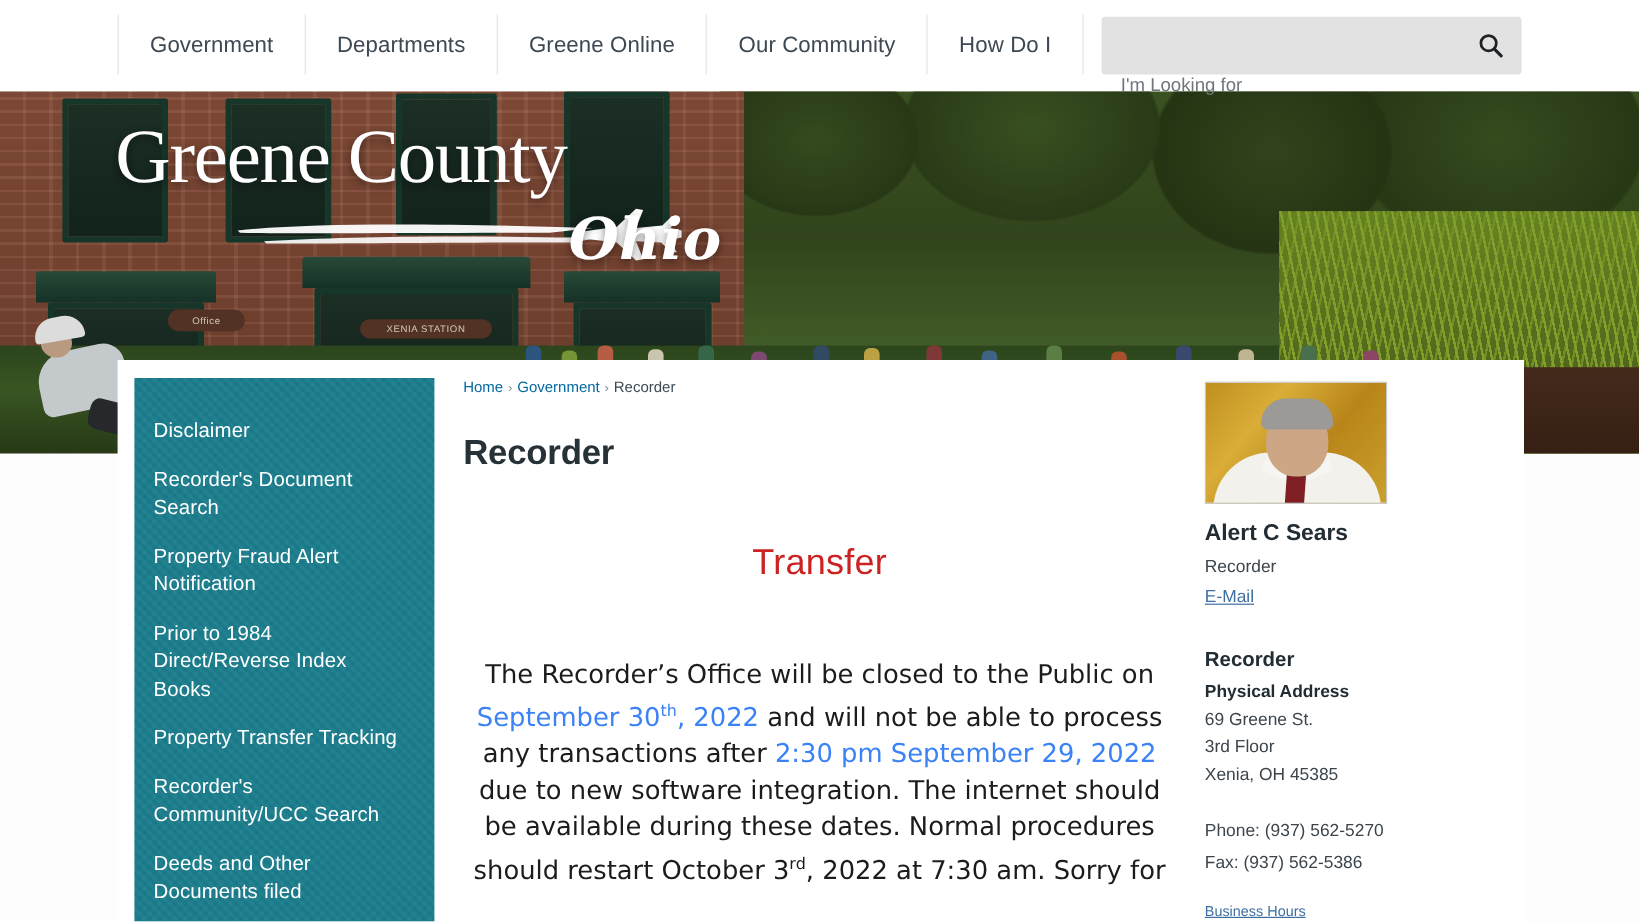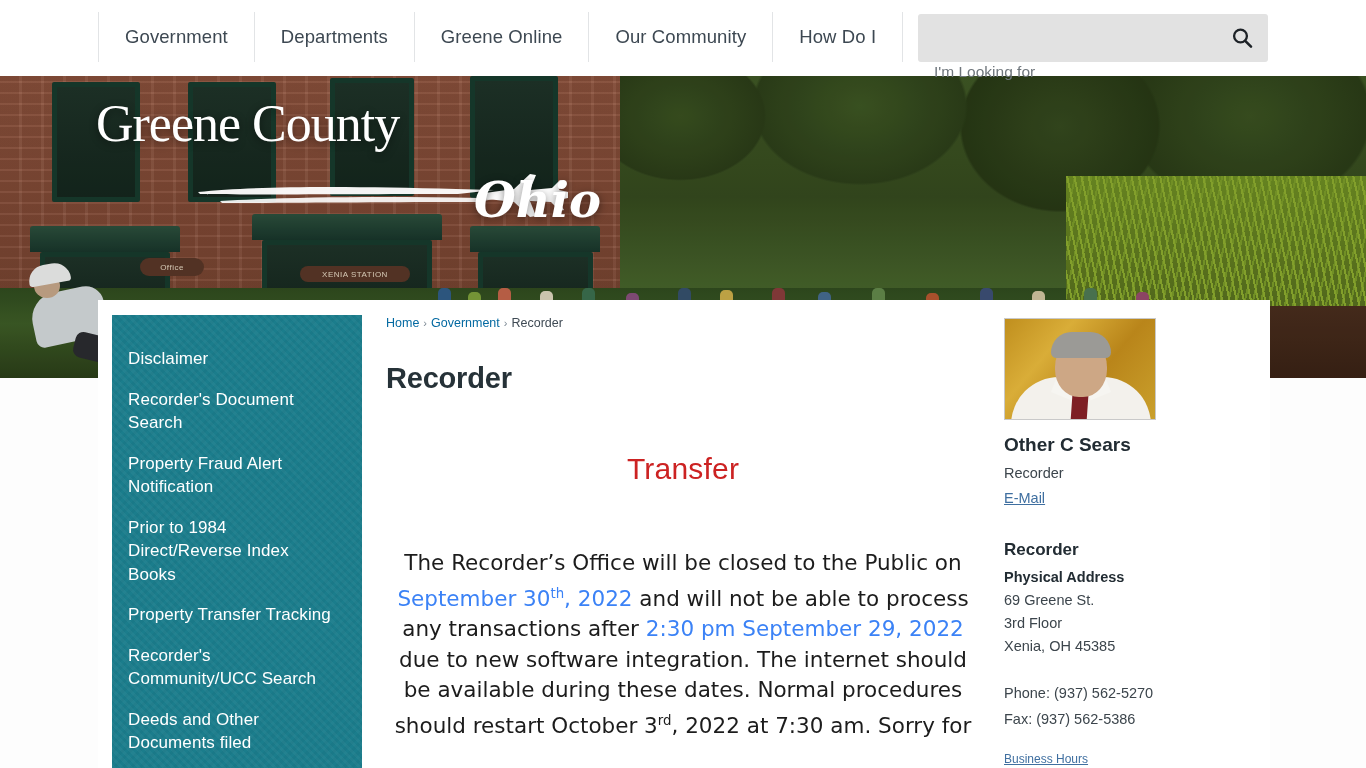--- a/index.html
+++ b/index.html
@@ -103,21 +103,21 @@
     color: #e8d9c5; font-size: 8px; display: flex; align-items: center; justify-content: center;
     letter-spacing: .5px;
   }
   .banner-tint { position: absolute; inset: 0; background: rgba(18,28,22,.10); }
 
   
   .logo { position: absolute; left: 96px; top: 18px; width: 520px; height: 190px; }
   .logo-main {
     position: absolute; left: 0; top: 0;
     font-family: "Liberation Serif", "DejaVu Serif", serif;
-    font-size: 52px; color: #ffffff; letter-spacing: -1px;
+    font-size: 64px; color: #ffffff; letter-spacing: -1px;
     text-shadow: 0 2px 8px rgba(0,0,0,.45);
     white-space: nowrap;
   }
   .logo-sub {
     position: absolute; left: 378px; top: 78px;
     font-family: "DejaVu Serif", serif; font-style: italic; font-weight: bold;
     font-size: 48px; color: #ffffff;
     text-shadow: 0 2px 8px rgba(0,0,0,.45);
   }
   .logo-streak { position: absolute; left: 100px; top: 88px; width: 300px; height: 26px; }
@@ -322,21 +322,21 @@
       <div class="portrait">
         <div class="pt-shoulder"></div>
         <div class="pt-neck"></div>
         <div class="pt-collarL"></div>
         <div class="pt-collarR"></div>
         <div class="pt-tie"></div>
         <div class="pt-head"></div>
         <div class="pt-hair"></div>
       </div>
 
-      <div class="rc-name">Other C Sears</div>
+      <div class="rc-name">Alert C Sears</div>
       <div class="rc-role">Recorder</div>
       <a class="rc-email">E-Mail</a>
 
       <div class="rc-dept">Recorder</div>
       <div class="rc-addr-label">Physical Address</div>
       <div class="rc-addr">
         <div>69 Greene St.</div>
         <div>3rd Floor</div>
         <div>Xenia, OH 45385</div>
       </div>

